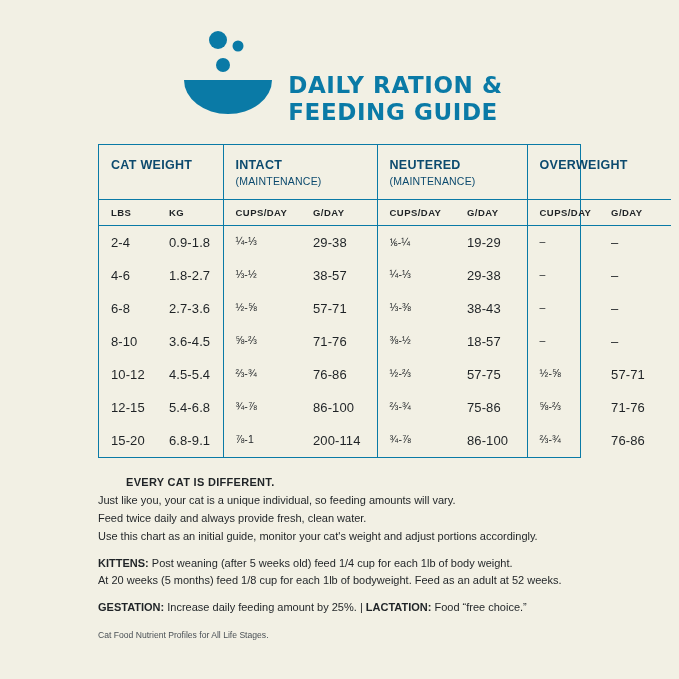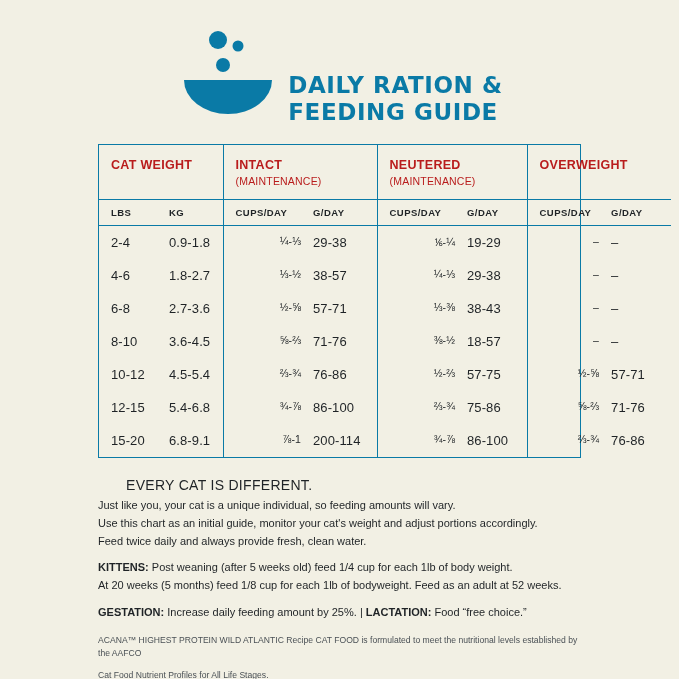--- a/index.html
+++ b/index.html
@@ -68,21 +68,21 @@
   td, th {
     padding: 0;
     text-align: left;
     vertical-align: top;
   }
   .grp-head td {
     padding: 13px 0 12px 12px;
     font-size: 12.5px;
     font-weight: bold;
     letter-spacing: 0.3px;
-    color: #b91c1c;
+    color: #0c4a6e;
     border-bottom: 1px solid #0a7aa6;
   }
   .grp-head .grp-title {
     display: block;
     text-transform: uppercase;
   }
   .grp-head .grp-sub {
     display: block;
     font-weight: normal;
     font-size: 10.5px;
@@ -98,44 +98,44 @@
     border-bottom: 1.2px solid #0a7aa6;
     text-transform: uppercase;
   }
   tbody td {
     padding: 9px 0 9px 12px;
     font-size: 13px;
     color: #1f2326;
     letter-spacing: 0.1px;
   }
   .vline { border-left: 1px solid #0a7aa6; }
-  .frac { font-size: 10.5px; text-align: right; }
+  .frac { font-size: 10.5px; }
 
   
   col.c-lbs  { width: 58px; }
   col.c-kg   { width: 66px; }
   col.c-icup { width: 78px; }
   col.c-ig   { width: 76px; }
   col.c-ncup { width: 78px; }
   col.c-ng   { width: 72px; }
   col.c-ocup { width: 72px; }
   col.c-og   { width: 72px; }
 
   
   .notes {
     margin: 16px 98px 0 98px;
     font-size: 11px;
     color: #1f2326;
     line-height: 1.62;
   }
   .notes .head {
-    font-weight: normal;
+    font-weight: bold;
     letter-spacing: 0.3px;
     text-transform: uppercase;
-    font-size: 14px;
+    font-size: 11px;
     padding-left: 28px;
   }
   .notes p { margin: 0; }
   .notes .block { margin-top: 9px; }
   .notes .inline-head { font-weight: bold; text-transform: uppercase; }
   .legal {
     margin: 12px 98px 0 98px;
     font-size: 8.6px;
     color: #4a5055;
     line-height: 1.52;
@@ -272,22 +272,22 @@
           <td class="vline frac">⅔-¾</td>
           <td>76-86</td>
         </tr>
       </tbody>
     </table>
   </div>
 
   <div class="notes">
     <p class="head">EVERY CAT IS DIFFERENT.</p>
     <p>Just like you, your cat is a unique individual, so feeding amounts will vary.</p>
+    <p>Feed twice daily and always provide fresh, clean water.</p>
     <p>Use this chart as an initial guide, monitor your cat's weight and adjust portions accordingly.</p>
-    <p>Feed twice daily and always provide fresh, clean water.</p>
 
     <div class="block">
       <p>
         <span class="inline-head">KITTENS:</span>
         <span>Post weaning (after 5 weeks old) feed 1/4 cup for each 1lb of body weight.</span>
       </p>
       <p>At 20 weeks (5 months) feed 1/8 cup for each 1lb of bodyweight. Feed as an adult at 52 weeks.</p>
     </div>
 
     <div class="block">
@@ -295,17 +295,16 @@
         <span class="inline-head">GESTATION:</span>
         <span>Increase daily feeding amount by 25%.</span>
         <span>|</span>
         <span class="inline-head">LACTATION:</span>
         <span>Food “free choice.”</span>
       </p>
     </div>
   </div>
 
   <div class="legal">
-    <p>ACANA™ HIGHEST PROTEIN WILD ATLANTIC Recipe CAT FOOD is formulated to meet the nutritional levels established by the AAFCO</p>
     <p>Cat Food Nutrient Profiles for All Life Stages.</p>
   </div>
 
 </div>
 
 </body></html>

